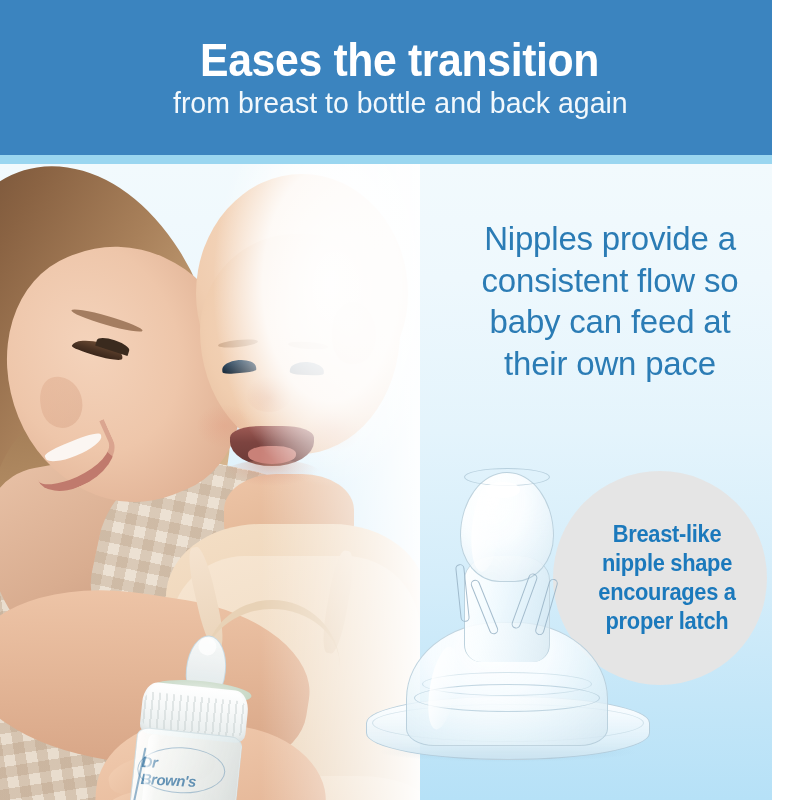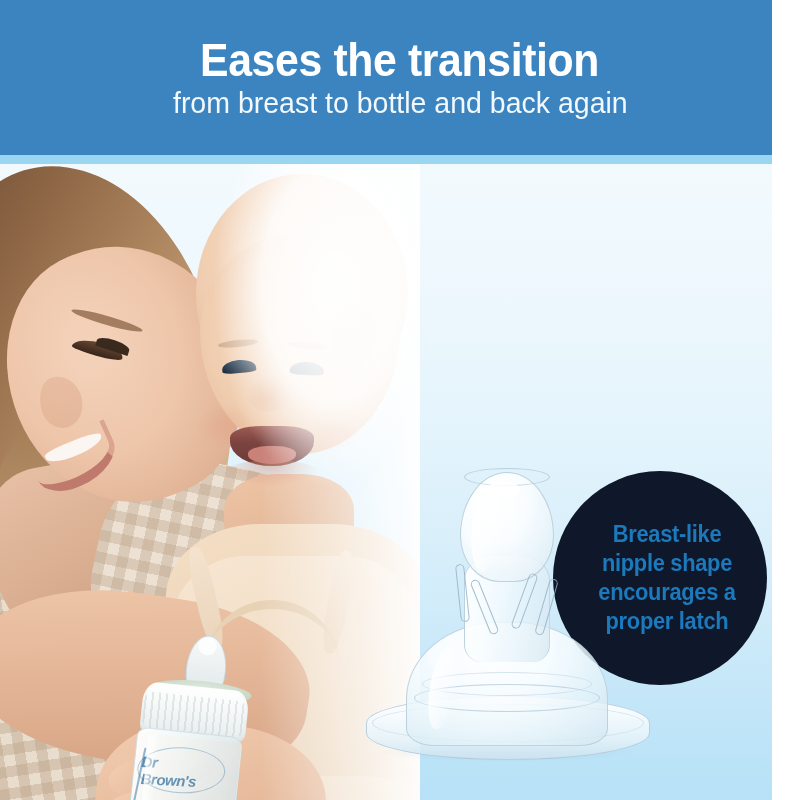--- a/index.html
+++ b/index.html
@@ -497,21 +497,21 @@
     z-index: 22;
   }
   .lede span { display: block; }
 
   
   .badge {
     position: absolute;
     left: 553px; top: 471px;
     width: 214px; height: 214px;
     border-radius: 50%;
-    background: #0f172a;
+    background: #e5e5e5;
     z-index: 18;
     display: flex;
     align-items: center;
     justify-content: center;
   }
   .badge-text {
     color: #1b79bc;
     font-size: 23px;
     font-weight: 700;
     line-height: 1.26;
@@ -708,20 +708,26 @@
       <div class="bot-logo">Dr Brown's</div>
       <div class="bot-hl"></div>
     </div>
 
     <div class="finger f1"></div>
     <div class="finger f2"></div>
 
     <div class="photo-white"></div>
   </div>
 
+  <div class="lede">
+    <span>Nipples provide a</span>
+    <span>consistent flow so</span>
+    <span>baby can feed at</span>
+    <span>their own pace</span>
+  </div>
 
   <div class="badge">
     <div class="badge-text">
       <span>Breast-like</span>
       <span>nipple shape</span>
       <span>encourages a</span>
       <span>proper latch</span>
     </div>
   </div>
 

